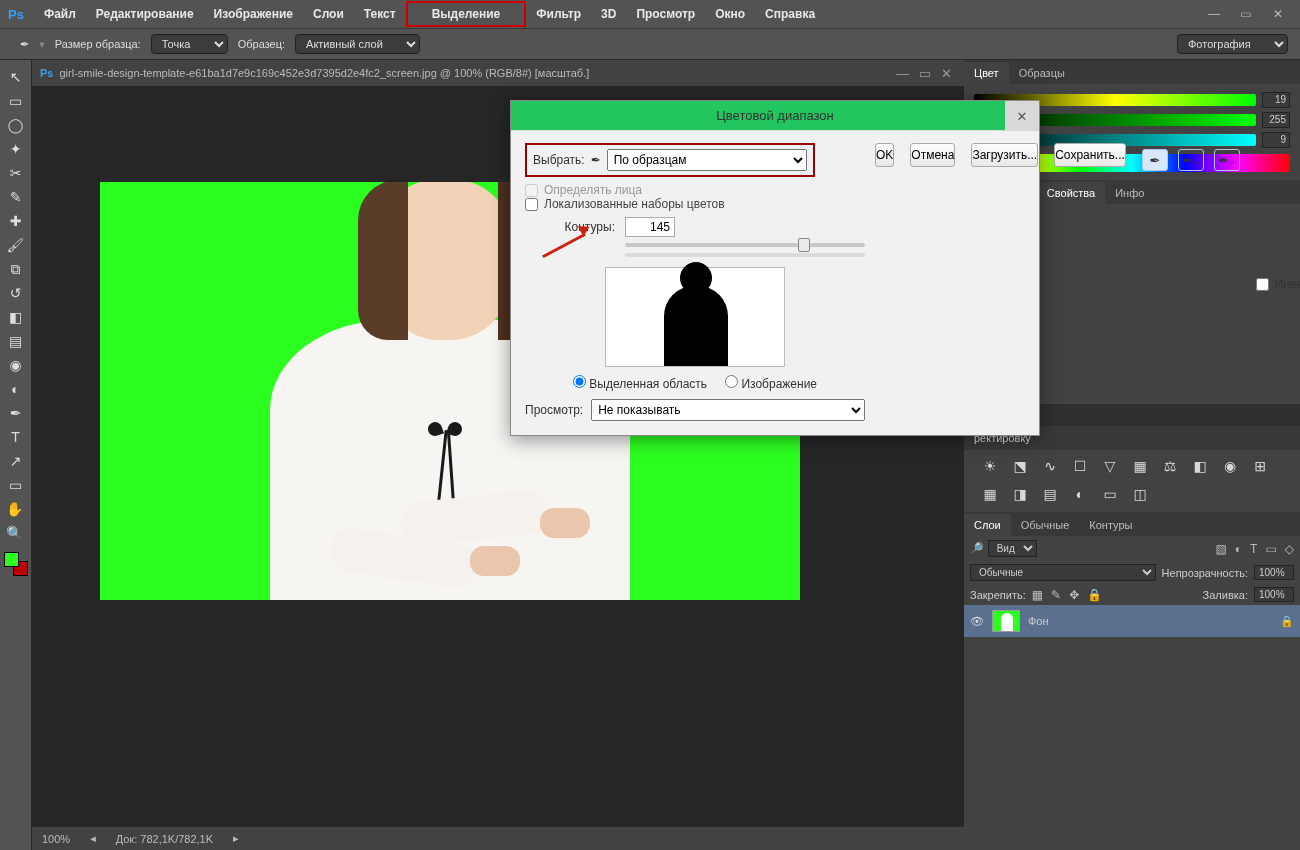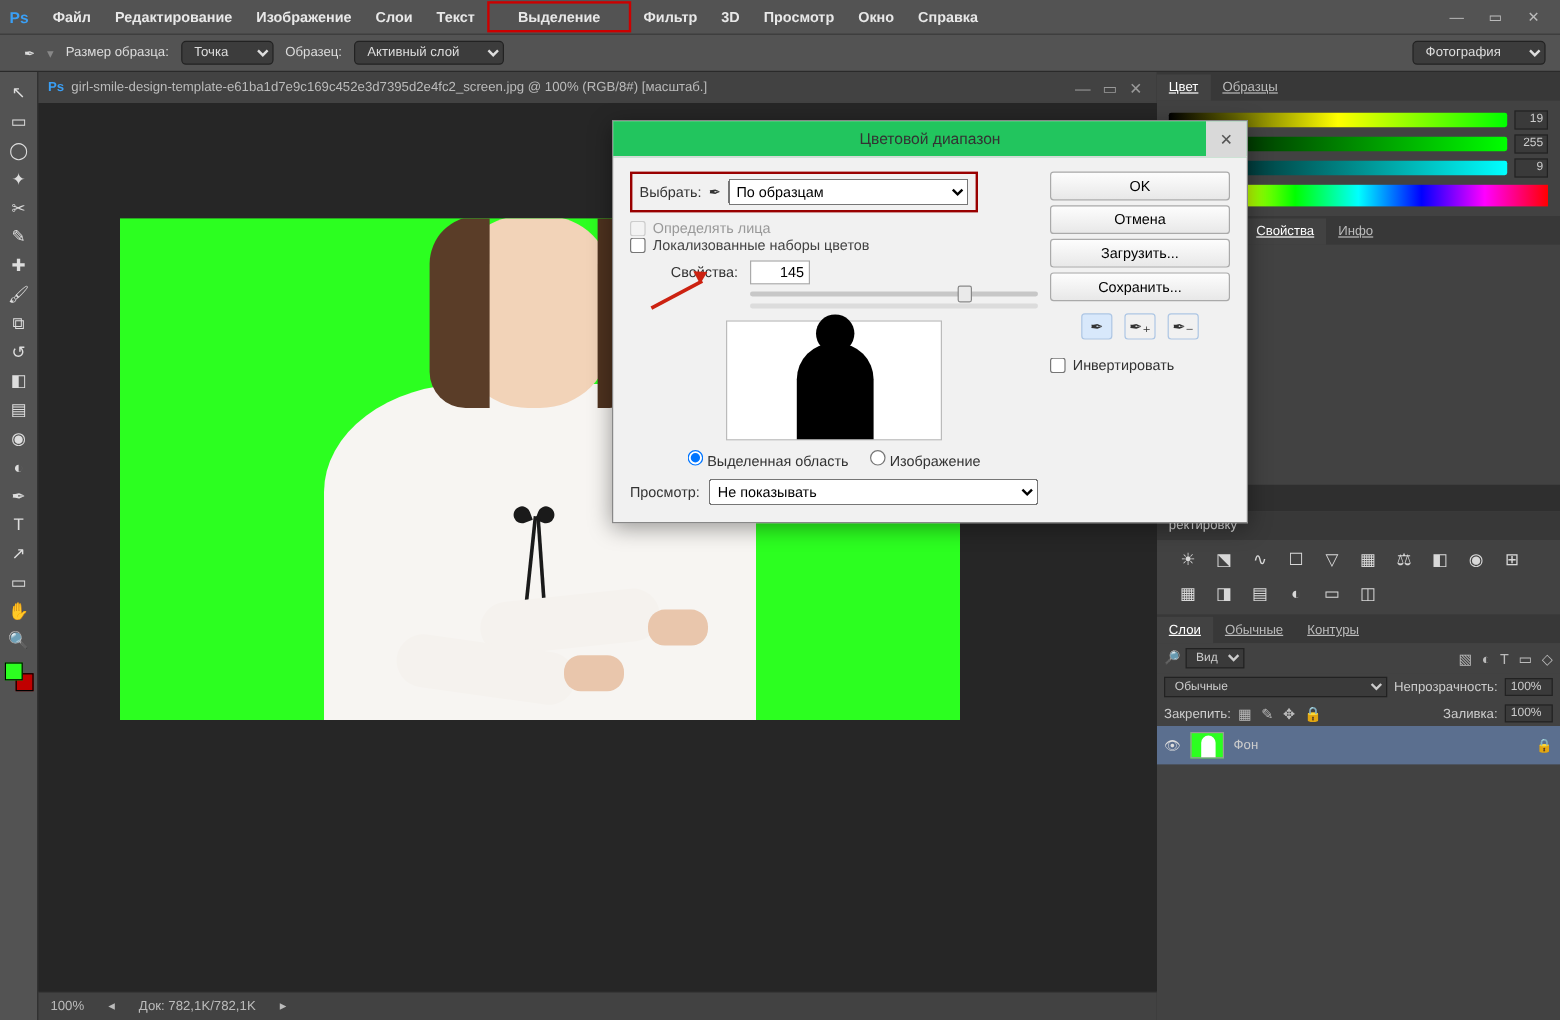--- a/index.html
+++ b/index.html
@@ -54,21 +54,21 @@
 .hand { position:absolute; width:50px; height:30px; background:#e9c6ac; border-radius:14px; }
 .hand.l { bottom:24px; left:150px; }
 .hand.r { bottom:62px; left:220px; }
 
 
 .status { height: 24px; background: #424242; display: flex; align-items: center; padding: 0 10px; font-size: 11px; color: #bbb; gap: 20px; border-top:1px solid #2a2a2a;}
 
 
 .panels { width: 336px; background: #424242; display: flex; flex-direction: column; font-size: 11px; color: #ccc; }
 .panel-tabs { display: flex; background: #383838; height: 24px; align-items: flex-end; }
-.panel-tab { padding: 5px 10px; color: #bbb; cursor: pointer; text-decoration: underline; }
+.panel-tab { padding: 5px 10px; color: #bbb; cursor: pointer; }
 .panel-tab.active { background: #424242; color: #fff; }
 .panel-body { padding: 8px 10px; background: #424242; }
 
 .color-sliders { display: flex; flex-direction: column; gap: 4px; }
 .cslider { display: flex; align-items: center; gap: 6px; }
 .ctrack { flex:1; height: 12px; border-radius: 2px; }
 .ctrack.r { background: linear-gradient(90deg,#000,#ff0,#0f0);}
 .ctrack.g { background: linear-gradient(90deg,#000,#0f0);}
 .ctrack.b { background: linear-gradient(90deg,#000,#0ff);}
 .cval { width: 28px; height: 16px; background: #3a3a3a; border: 1px solid #222; text-align: right; padding-right: 3px; font-size: 10px; line-height: 14px;}
@@ -90,21 +90,21 @@
 
 .row-lbl { display:flex; align-items:center; gap:6px; padding:3px 6px;}
 .small-icons { display:flex; gap:8px; color:#bbb; font-size:12px;}
 
 
 .dialog { position: absolute; top: 100px; left: 510px; width: 530px; background: #f1f1f1; border: 1px solid #888; box-shadow: 0 4px 18px rgba(0,0,0,.4); font-size: 12px; color: #333; }
 .dialog-title { height: 30px; background: #22c55e; border-bottom: 1px solid #d8d8d8; display: flex; align-items: center; justify-content: center; position: relative; font-size: 13px;}
 .dialog-title .close { position: absolute; right: 0; top: 0; width: 34px; height: 30px; background: #d9d9d9; color: #555; display: flex; align-items: center; justify-content: center; cursor: pointer; }
 .dialog-body { display: flex; padding: 12px 14px 14px 14px; gap: 10px; }
 .dleft { flex: 1; }
-.dright { width: 150px; display: flex; flex-direction: column; gap: 4px; align-items: stretch; }
+.dright { width: 150px; display: flex; flex-direction: row; gap: 16px; align-items: stretch; }
 .dlg-btn { height: 24px; background: linear-gradient(#fdfdfd,#e8e8e8); border: 1px solid #aaa; border-radius: 3px; font-size: 12px; cursor: pointer; }
 
 .field-row { display: flex; align-items: center; gap: 6px; margin-bottom: 6px; }
 .select-box { border: 2px solid #900; padding: 4px 6px; display: inline-flex; align-items: center; gap: 6px; }
 .select-box select { width: 200px; font-size: 12px; padding: 2px; }
 .checkbox-row { display:flex; align-items:center; gap:6px; color:#444;}
 .checkbox-row.disabled { color:#999;}
 
 .slider-row { display:flex; align-items:center; gap:10px; margin-top:6px;}
 .slider-row .lbl { width:90px; text-align:right;}
@@ -350,21 +350,21 @@
       </div>
       <div class="checkbox-row disabled">
         <input type="checkbox" disabled="" style="">
         <span>Определять лица</span>
       </div>
       <div class="checkbox-row">
         <input type="checkbox" style="">
         <span>Локализованные наборы цветов</span>
       </div>
       <div class="slider-row">
-        <span class="lbl">Свойства:</span>
+        <span class="lbl">Контуры:</span>
         <input class="valbox" value="145" style="">
       </div>
       <div class="slider-row">
         <span class="lbl"></span>
         <div class="track">
             <div class="thumb" style="left:72%"></div>
           </div>
       </div>
       <div class="slider-row">
         <span class="lbl"></span>

